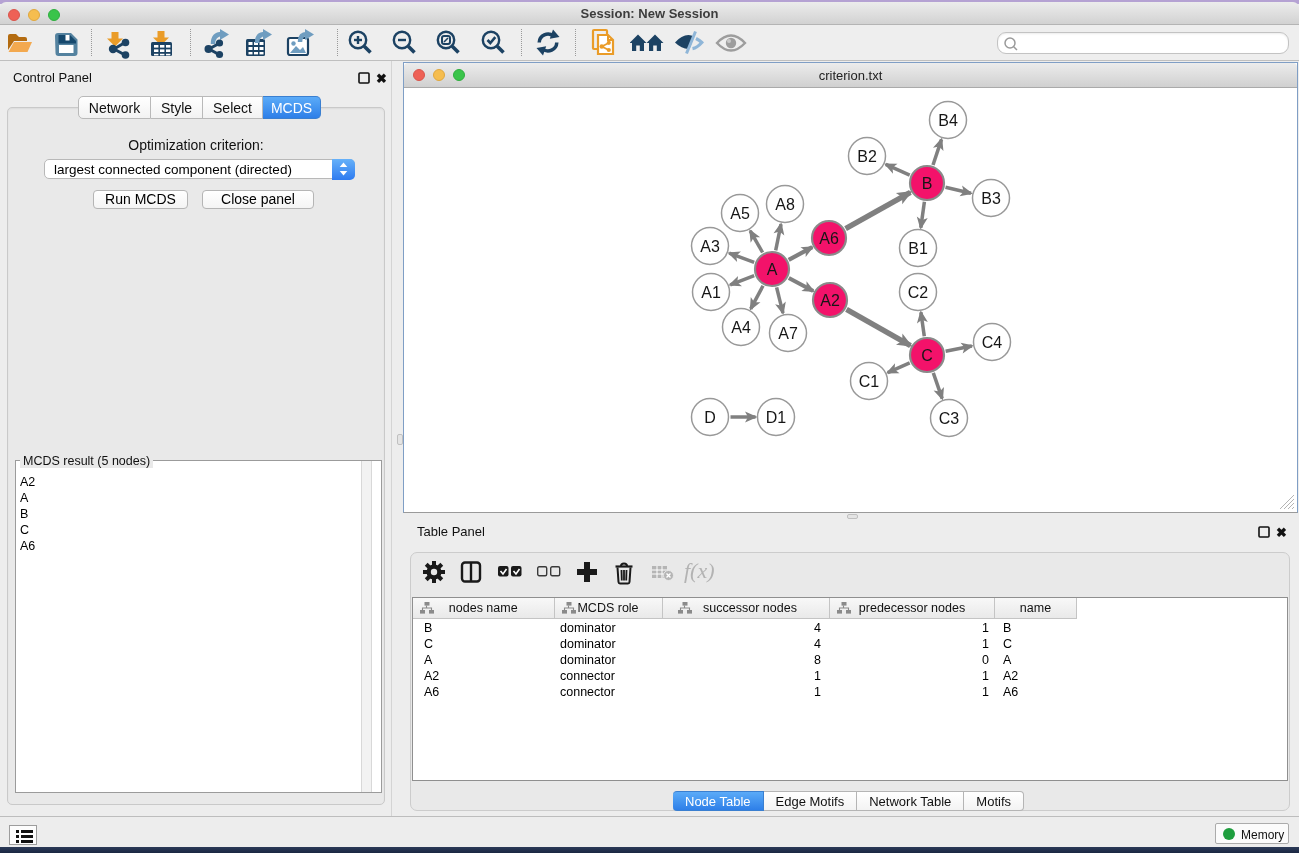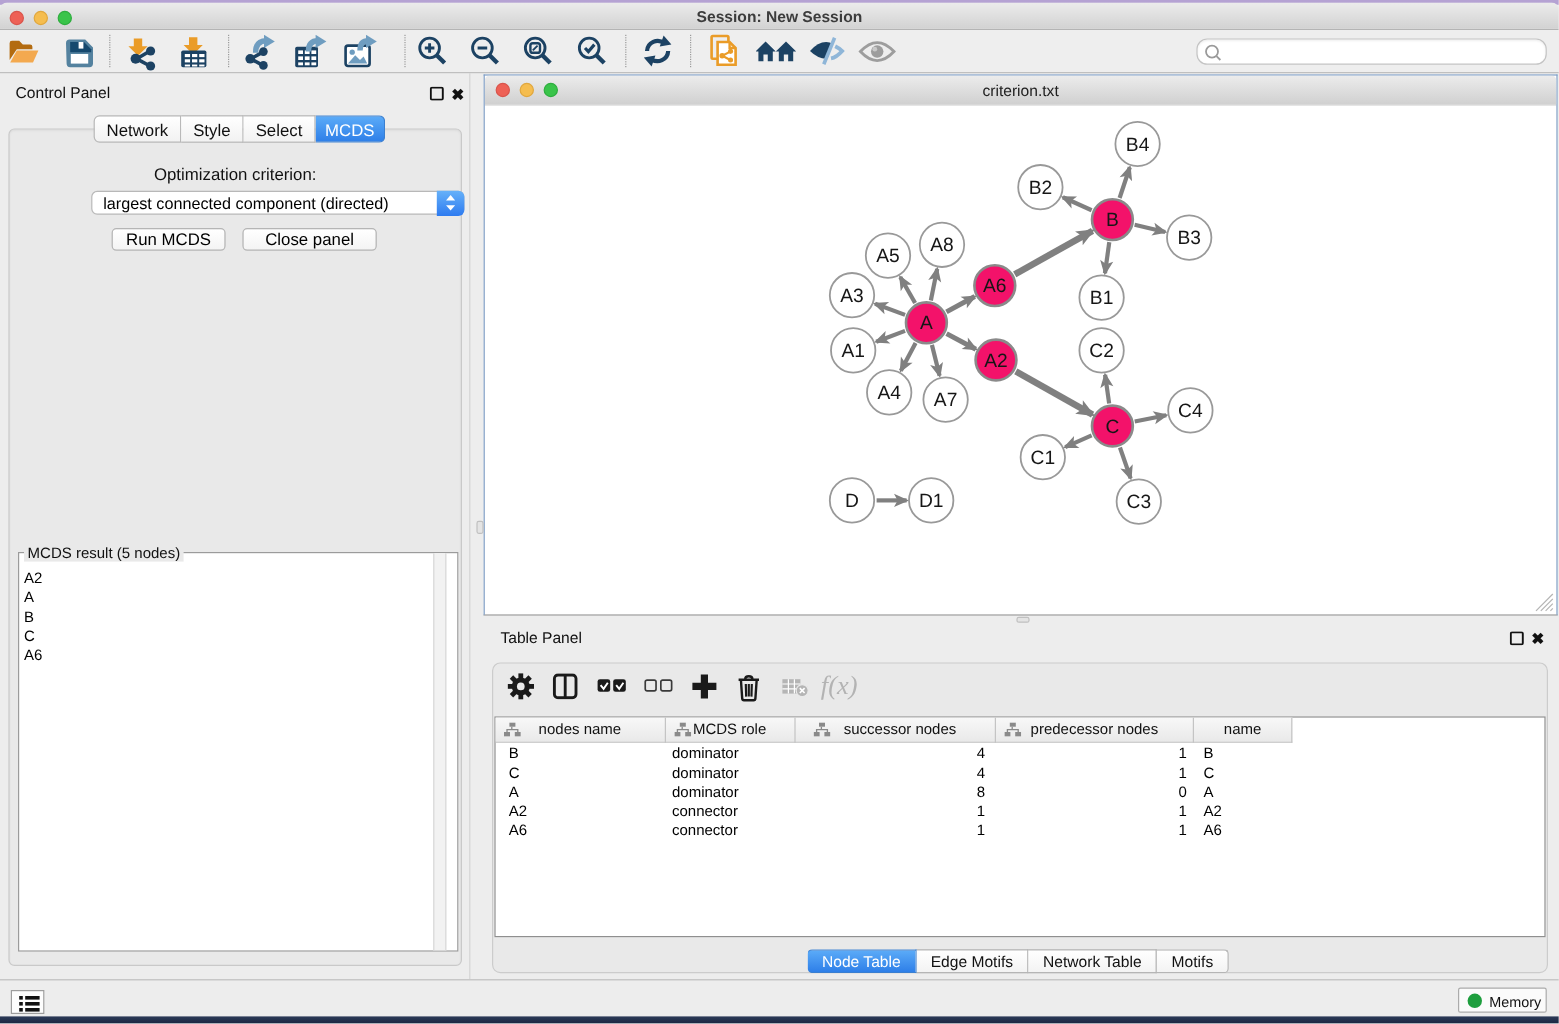--- a/index.html
+++ b/index.html
@@ -34,21 +34,21 @@
 #cp-close { left:376px; top:71px; font-size:13px; font-weight:bold; color:#111; }
 #cp-tabs { left:78px; top:96px; height:21px; }
 .cptab { float:left; height:23px; line-height:22px; font-size:14px; color:#111;
   background:linear-gradient(#ffffff,#f2f2f2); border:1px solid #b9b9b9; border-left:none; text-align:center; }
 .cptab:first-child { border-left:1px solid #b9b9b9; border-radius:5px 0 0 5px; }
 .cptab.sel { background:linear-gradient(#5babf8,#2e7fe8); color:#fff; border-color:#3a7fd0; border-radius:0 5px 5px 0; }
 #cp-body { left:7px; top:107px; width:378px; height:698px; background:#e9e9e9;
   border:1px solid #c9c9c9; border-radius:5px; box-shadow:inset 0 1px 2px rgba(0,0,0,0.06); }
 #opt-label { left:0; top:137px; width:392px; text-align:center; font-size:14px; color:#111; }
 #cp-select { left:44px; top:159px; width:311px; height:20px; background:#fff;
-  border:1px solid #b8b8b8; border-radius:5px; font-size:13.5px; color:#000; line-height:19px; padding-left:9px;margin-left:32px; }
+  border:1px solid #b8b8b8; border-radius:5px; font-size:13.5px; color:#000; line-height:19px; padding-left:9px; }
 #cp-select .spin { position:absolute; right:-1px; top:-1px; width:23px; height:21px; border-radius:0 5px 5px 0;
   background:linear-gradient(#66b1f9,#2e7bf0); }
 .btn { position:absolute; height:19px; background:linear-gradient(#ffffff,#f4f4f4); border:1px solid #b5b5b5;
   border-radius:4px; font-size:14px; color:#000; text-align:center; line-height:17px; }
 #btn-run { left:93px; top:190px; width:95px; }
 #btn-close { left:202px; top:190px; width:112px; }
 
 
 #fieldset { left:15px; top:460px; width:367px; height:333px; border:1px solid #9b9b9b; background:#fff; }
 #fs-legend { left:20px; top:454px; background:#e9e9e9; padding:0 3px; font-size:12.5px; color:#111; }

